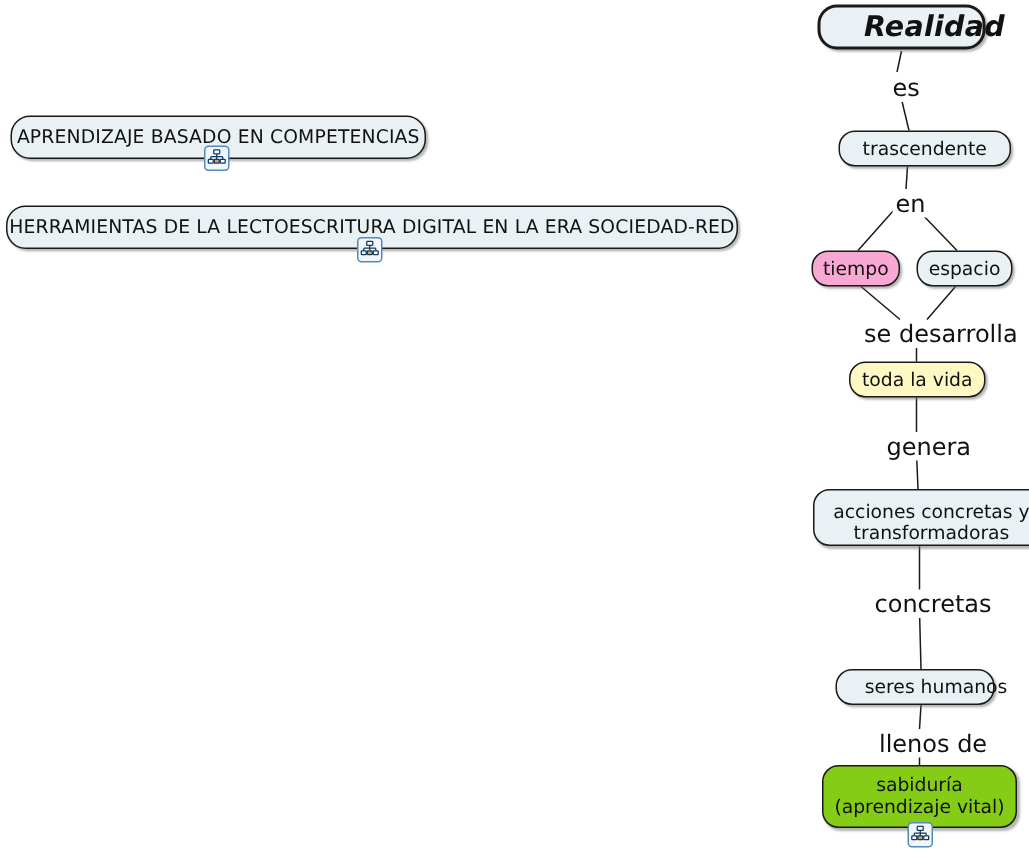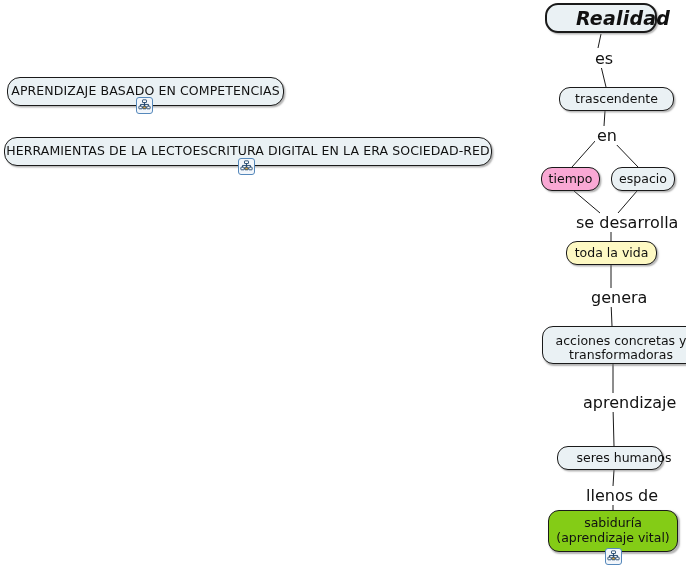--- a/index.html
+++ b/index.html
@@ -185,17 +185,17 @@
       <path d="M7.5 4.1 L7.5 6.3 M2.9 6.3 L12.1 6.3 M2.9 6.3 L2.9 8.3 M7.5 6.3 L7.5 8.3 M12.1 6.3 L12.1 8.3" fill="none" stroke="#123a63" stroke-width="1"></path>
       <rect x="1" y="8.3" width="3.8" height="3" rx="0.5" fill="#ffffff" stroke="#123a63" stroke-width="1"></rect>
       <rect x="5.6" y="8.3" width="3.8" height="3" rx="0.5" fill="#d9a441" stroke="#123a63" stroke-width="1"></rect>
       <rect x="10.2" y="8.3" width="3.8" height="3" rx="0.5" fill="#ffffff" stroke="#123a63" stroke-width="1"></rect>
     </svg>
   </span>
       <div class="link-label" style="left: 593px; top: 50px;">es</div>
       <div class="link-label" style="left: 595px; top: 127px;">en</div>
       <div class="link-label" style="left: 574px; top: 214px;">se desarrolla</div>
       <div class="link-label" style="left: 589px; top: 289px;">genera</div>
-      <div class="link-label" style="left: 581px; top: 394px;">aprendizaje</div>
+      <div class="link-label" style="left: 581px; top: 394px;">concretas</div>
       <div class="link-label" style="left: 584px; top: 487px;">llenos de</div>
     </div>
 
 </div>
 
 </body></html>

